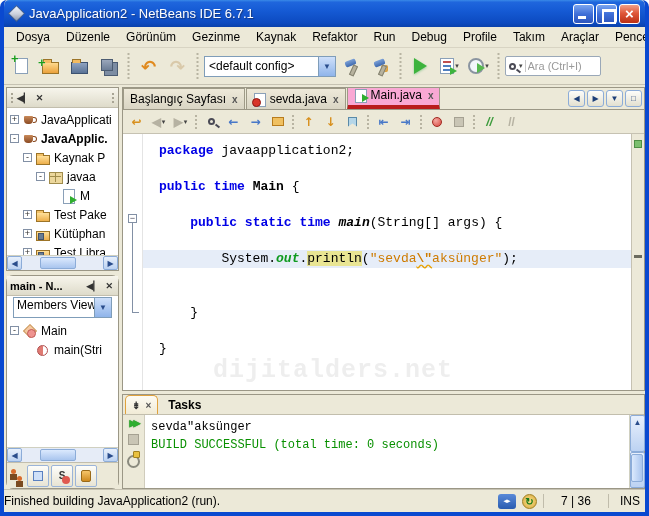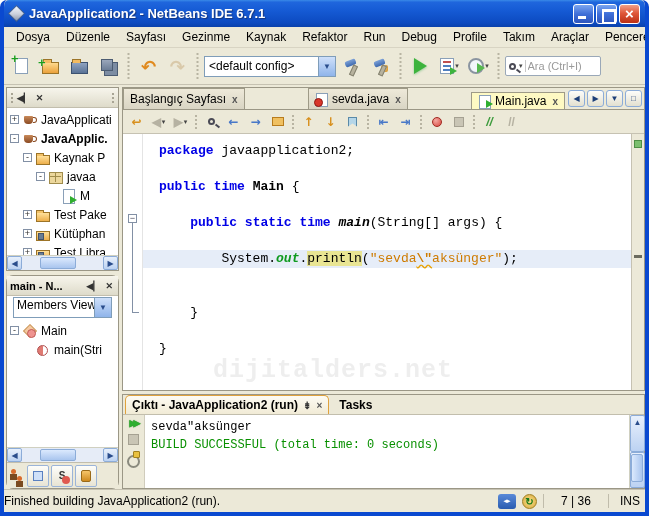--- a/index.html
+++ b/index.html
@@ -8,21 +8,21 @@
   border:4px solid #0a49d0; border-top:none; border-radius:7px 7px 0 0;
   background:#ece9d8; overflow:hidden; }
 
 
 .titlebar{ height:27px; flex:0 0 27px; display:flex; align-items:center; padding:0 5px;
   background:linear-gradient(180deg,#3a8ae8 0%,#1f66dd 8%,#155ad4 40%,#0c4ac0 85%,#0941ab 100%);
   border-radius:5px 5px 0 0; }
 .app-icon{ width:15px; height:15px; margin-right:5px; position:relative;
   background:linear-gradient(135deg,#f4f6fa 0%,#c9cfdb 55%,#8d97a8 100%);
   border:1px solid #5a6575; transform:rotate(45deg) scale(.8); }
-.title-text{ color:#fff; font-weight:bold; font-size:13px; text-shadow:1px 1px 1px #17377c; flex:1;
+.title-text{ color:#fff; font-weight:normal; font-size:13px; text-shadow:1px 1px 1px #17377c; flex:1;
   white-space:nowrap; overflow:hidden; }
 .win-btns{ display:flex; gap:2px; }
 .win-btn{ width:21px; height:20px; border-radius:3px; border:1px solid #fff;
   background:linear-gradient(180deg,#7ba5ef 0%,#3f6fd8 50%,#2d55bd 100%);
   position:relative; color:#fff; font-weight:bold; font-size:12px; line-height:18px; text-align:center; }
 .win-btn.close{ background:linear-gradient(180deg,#f0a088 0%,#e0583a 45%,#bb3014 100%); }
 .win-btn.min::after{ content:""; position:absolute; left:4px; bottom:4px; width:8px; height:3px; background:#fff; }
 .win-btn.max::after{ content:""; position:absolute; left:5px; top:4px; width:10px; height:10px;
   border:2px solid #fff; border-top-width:3px; }
 .win-btn.close::after{ content:"\00D7"; font-size:15px; line-height:18px; }
@@ -127,24 +127,24 @@
 .flt-ico::after{ content:""; position:absolute; left:1px; top:6px; width:7px; height:6px; background:#7a4a20; box-shadow:6px 7px 0 #7a4a20; }
 .flt-btn{ width:22px; height:22px; border:1px solid #9bb4d8; border-radius:2px; background:linear-gradient(180deg,#fdfdfa,#e8e4d4); display:flex; align-items:center; justify-content:center; position:relative; font-size:10px; font-weight:bold; color:#333; }
 .flt-sq{ width:10px; height:10px; border:1px solid #5a80c0; background:#cfe0f8; }
 .flt-dot{ position:absolute; right:2px; bottom:2px; width:8px; height:8px; border-radius:50%; background:#e05a50; }
 .flt-or{ width:10px; height:12px; background:linear-gradient(180deg,#f6c56a,#cf8a1f); border:1px solid #9a6a18; border-radius:2px; }
 
 
 .rightcol{ flex:1; display:flex; flex-direction:column; min-width:0; min-height:0; }
 .editor{ flex:1; display:flex; flex-direction:column; border:1px solid #9b9786; background:#fff; min-height:0; }
 .tabrow{ height:22px; flex:0 0 22px; background:#ece9d8; border-bottom:1px solid #9b9786; display:flex; align-items:flex-end; }
-.tabs{ display:flex; flex:1; height:100%; align-items:flex-end; overflow:hidden;justify-content:space-between; }
+.tabs{ display:flex; flex:1; height:100%; align-items:flex-end; overflow:hidden; }
 .tab{ height:21px; display:flex; align-items:center; padding:0 6px; gap:4px; font-size:12px;
   background:linear-gradient(180deg,#eee9d9,#d9d5c4); border:1px solid #9e9a87; border-bottom:none; margin-right:1px; white-space:nowrap; }
-.tab.active{ background:#fef9c3; font-weight:normal; height:18px; margin-bottom:-1px; border-bottom:1px solid #b91c1c; }
+.tab.active{ background:#f9a8d4; font-weight:normal; height:26px; margin-bottom:-1px; border-bottom:5px solid #b91c1c; }
 .tab .x{ color:#555; font-size:10px; font-weight:bold; margin-left:2px; }
 .tab-ic{ width:13px; height:13px; position:relative; flex:0 0 13px; }
 .tab-ic::before{ content:""; position:absolute; left:1px; top:0; width:10px; height:12px; background:#fff; border:1px solid #8aa0b8; }
 .tab-ic.err::after{ content:""; position:absolute; left:-1px; bottom:-1px; width:7px; height:7px; border-radius:50%; background:#d8352a; border:1px solid #8f1812; }
 .tab-ic.mainc::after{ content:""; position:absolute; right:-2px; bottom:0; border-left:7px solid #2fae2f; border-top:4px solid transparent; border-bottom:4px solid transparent; }
 .tab-ctls{ display:flex; gap:2px; padding:0 2px 2px 2px; }
 .tc-btn{ width:17px; height:17px; border:1px solid #8cacd8; border-radius:3px; background:linear-gradient(180deg,#fdfdfa,#e3e0d0); font-size:8px; color:#1c3e78; display:flex; align-items:center; justify-content:center; }
 
 
 .edbar{ height:24px; flex:0 0 24px; background:#ece9d8; border-bottom:1px solid #c6c2b2; display:flex; align-items:center; padding:0 3px; gap:1px; }
@@ -218,21 +218,21 @@
     <div class="win-btns">
       <div class="win-btn min"></div>
       <div class="win-btn max"></div>
       <div class="win-btn close"></div>
     </div>
   </div>
 
   <div class="menubar">
       <span class="menu-item">Dosya</span>
       <span class="menu-item">Düzenle</span>
-      <span class="menu-item">Sayfası</span>
+      <span class="menu-item">Görünüm</span>
       <span class="menu-item">Gezinme</span>
       <span class="menu-item">Kaynak</span>
       <span class="menu-item">Refaktor</span>
       <span class="menu-item">Run</span>
       <span class="menu-item">Debug</span>
       <span class="menu-item">Profile</span>
       <span class="menu-item">Takım</span>
       <span class="menu-item">Araçlar</span>
       <span class="menu-item">Pencere</span>
     </div>
@@ -510,21 +510,20 @@
             <div class="cur"></div>
           </div>
         </div>
       </div>
 
       <div class="outsplit"></div>
 
       <div class="output">
         <div class="out-tabrow" id="output-tabs">
             <div class="out-tab active">
-              <span>Çıktı - JavaApplication2 (run)</span>
               <span class="pin">⇟</span>
               <span class="x">×</span>
             </div>
             <div class="out-tab">
               <span>Tasks</span>
             </div>
           </div>
         <div class="out-body">
           <div class="out-btns">
             <span class="ob-rerun">▶▶</span>

